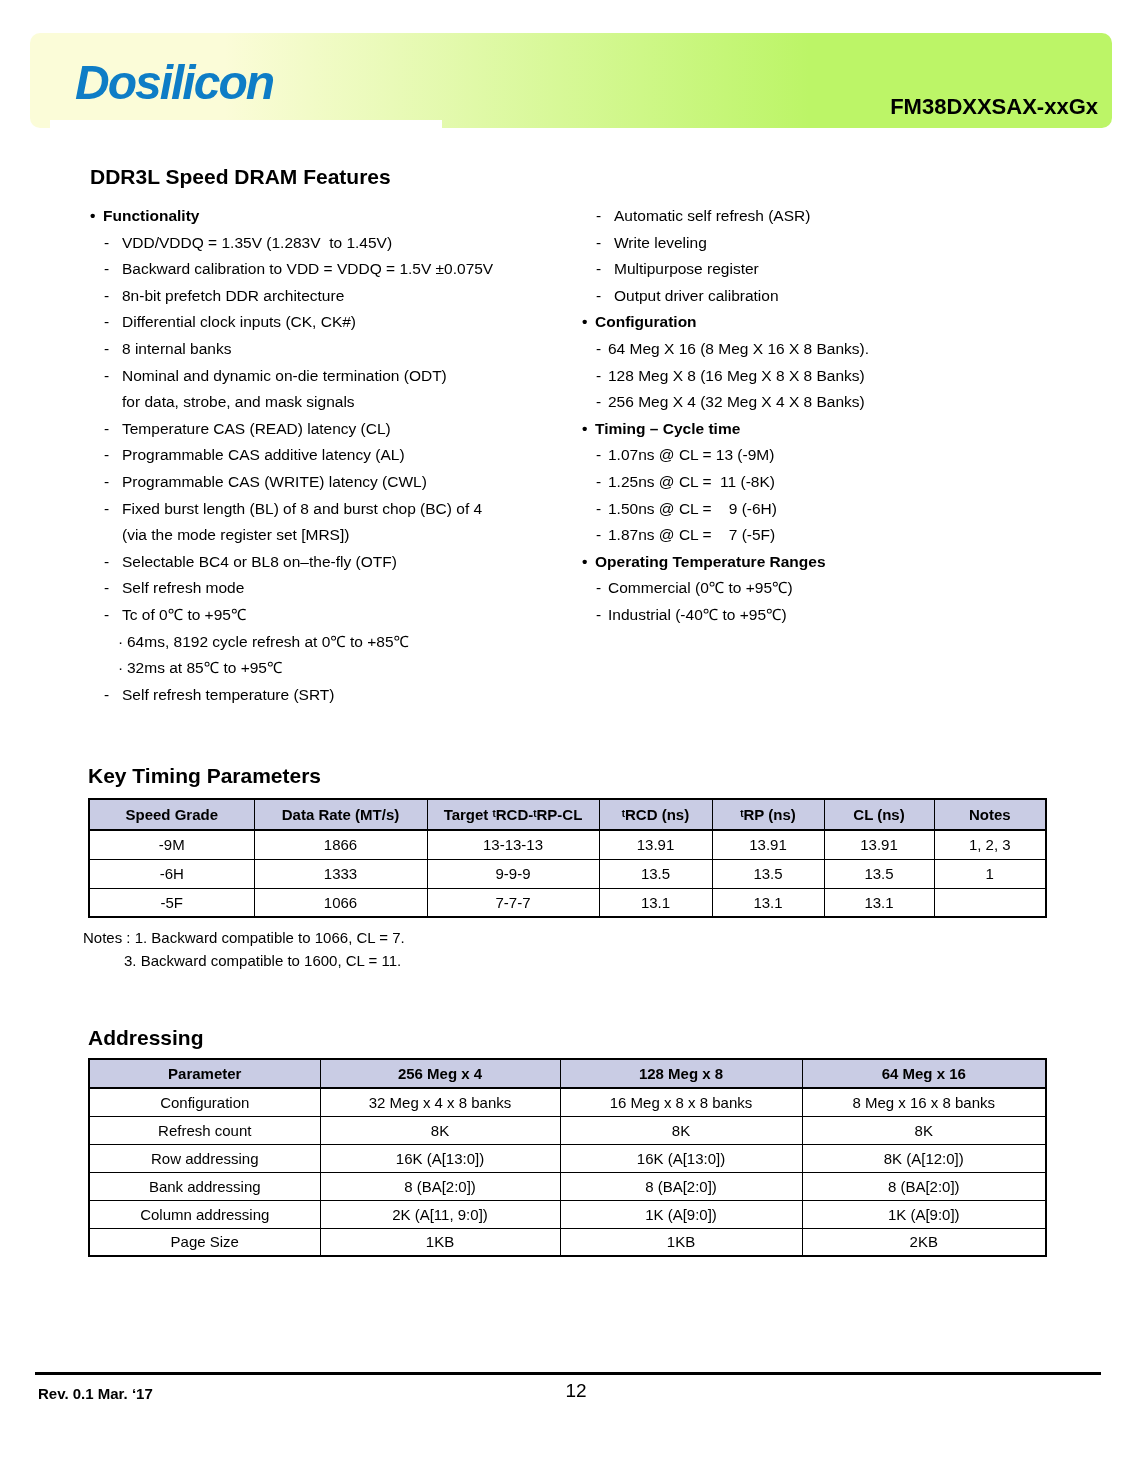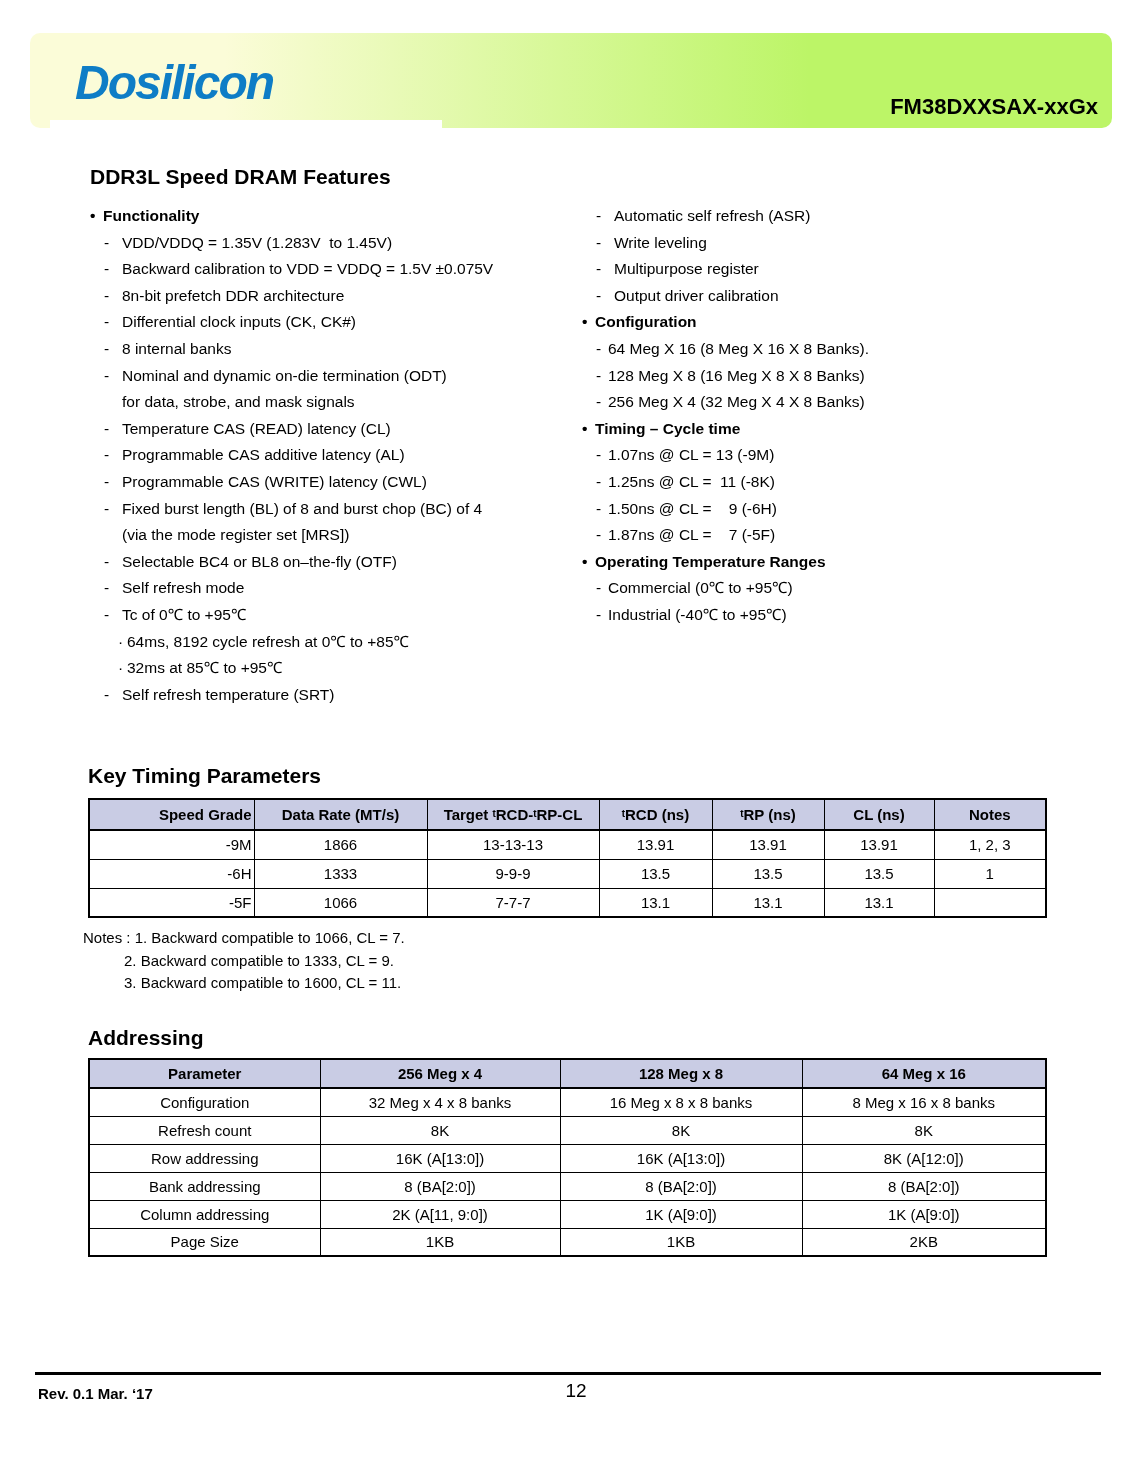--- a/index.html
+++ b/index.html
@@ -107,21 +107,21 @@
   thead th {
     background: var(--thead);
     font-weight: bold;
     height: 31px;
     border-bottom: 2px solid #000;
   }
   .kt-table tbody td { height: 29px; }
   .ad-table tbody td { height: 28px; }
   .ad-table thead th { height: 29px; }
 
-  .kt-table th:nth-child(1), .kt-table td:nth-child(1) { width: 165px; text-align: right; }
+  .kt-table th:nth-child(1), .kt-table td:nth-child(1) { width: 165px; }
   .kt-table th:nth-child(2), .kt-table td:nth-child(2) { width: 173px; }
   .kt-table th:nth-child(3), .kt-table td:nth-child(3) { width: 172px; }
   .kt-table th:nth-child(4), .kt-table td:nth-child(4) { width: 113px; }
   .kt-table th:nth-child(5), .kt-table td:nth-child(5) { width: 112px; }
   .kt-table th:nth-child(6), .kt-table td:nth-child(6) { width: 110px; }
   .kt-table th:nth-child(7), .kt-table td:nth-child(7) { width: 112px; }
 
   .ad-table th:nth-child(1), .ad-table td:nth-child(1) { width: 231px; }
   .ad-table th:nth-child(2), .ad-table td:nth-child(2) { width: 240px; margin-top: 35px; }
   .ad-table th:nth-child(3), .ad-table td:nth-child(3) { width: 242px; }
@@ -349,21 +349,20 @@
             <td>7-7-7</td>
             <td>13.1</td>
             <td>13.1</td>
             <td>13.1</td>
             <td></td>
           </tr>
         </tbody>
       </table>
     <div class="kt-notes">
         <div class="note-line">Notes : 1. Backward compatible to 1066, CL = 7.</div>
-        <div class="note-line indent">2. Backward compatible to 1333, CL = 9.</div>
         <div class="note-line indent">3. Backward compatible to 1600, CL = 11.</div>
       </div>
   </div>
 
   <div class="ad">
     <div class="section-title">Addressing</div>
     <table class="ad-table">
         <thead>
           <tr>
             <th>Parameter</th>

